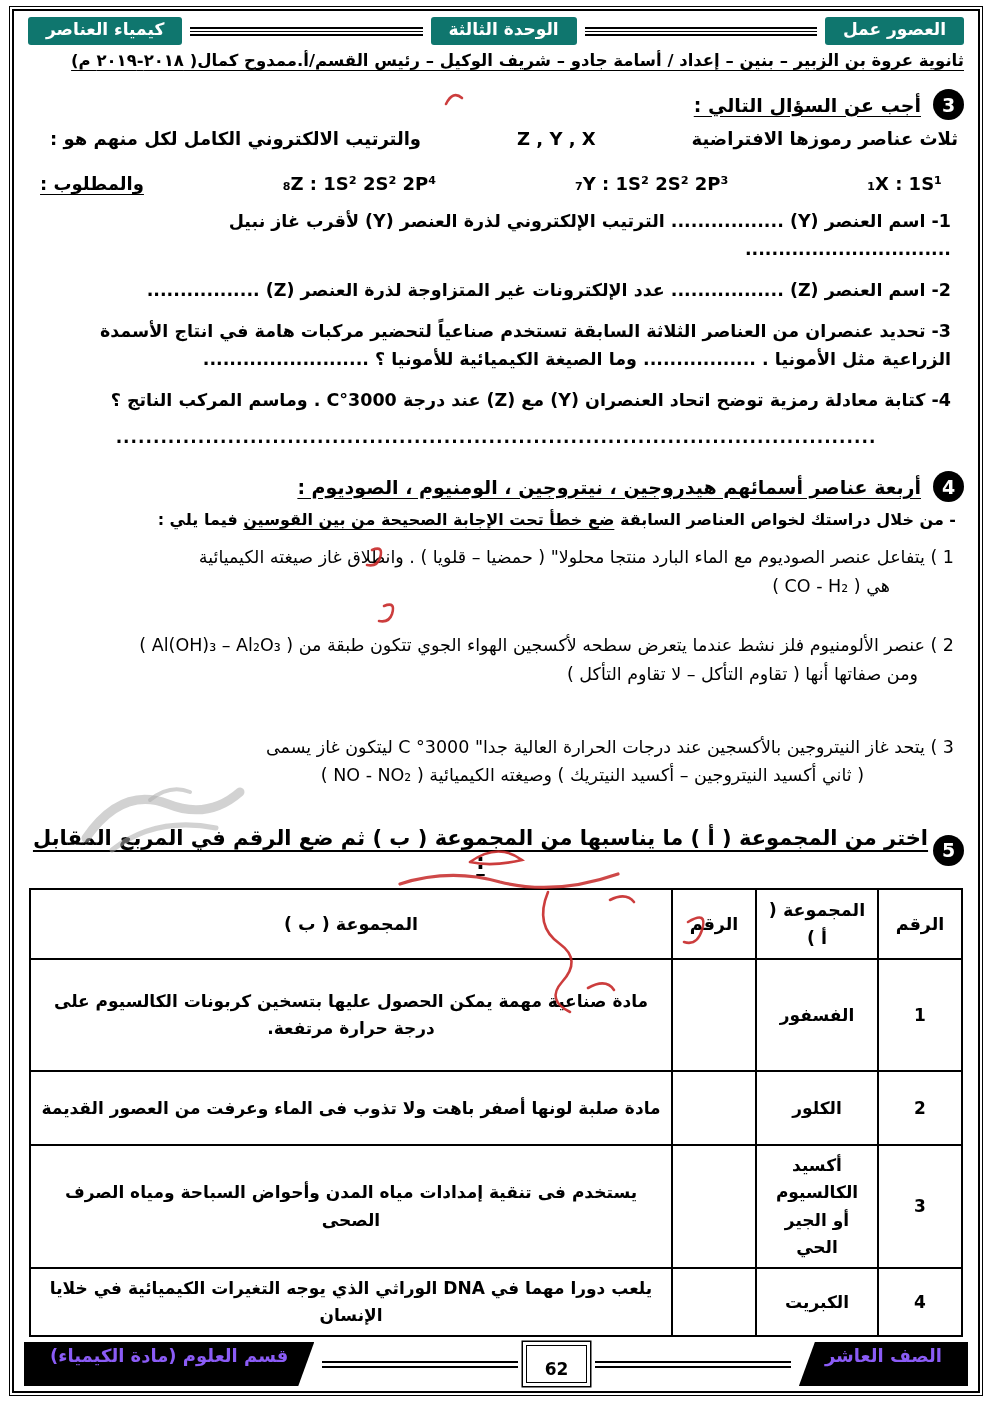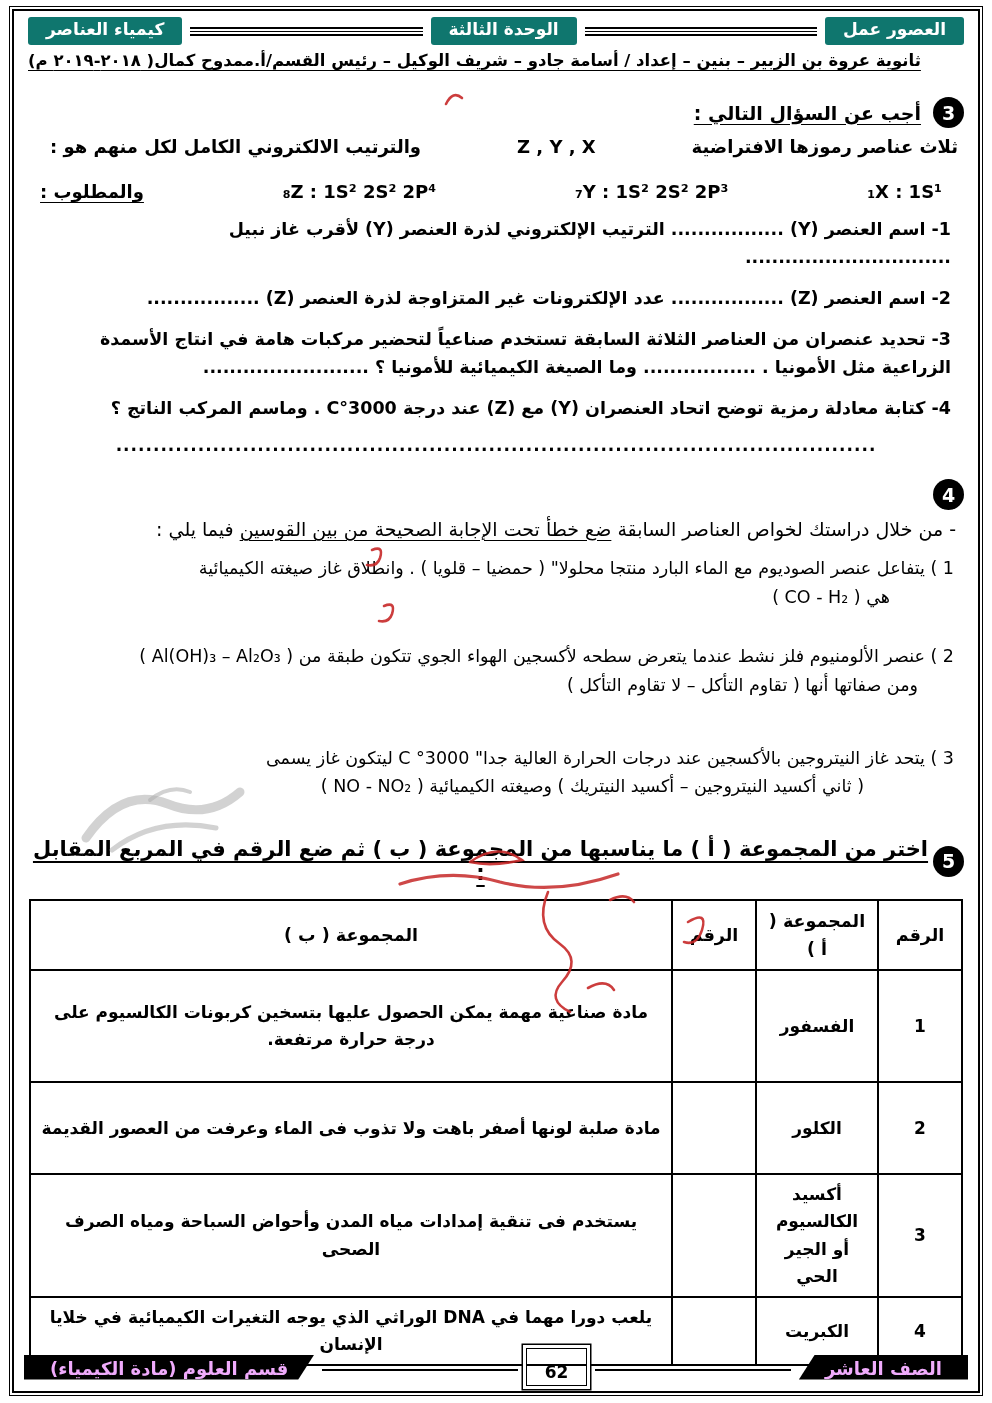--- a/index.html
+++ b/index.html
@@ -20,22 +20,22 @@
   
   .topbar { display:flex; align-items:center; gap:8px; margin:2px 2px 6px; }
   .pill {
     background:#0f766e; color:#fff; font-weight:bold; font-size:17px;
     padding:2px 18px 6px; border-radius:3px; white-space:nowrap;
   }
   .mrule { flex:1; height:9px;
     background:repeating-linear-gradient(to bottom,#000 0 1.7px, transparent 1.7px 3.6px);
   }
   .school {
-    text-align:left; font-weight:bold; font-size:16.5px;
-    text-decoration:underline; text-underline-offset:4px; margin:2px 2px 27px;
+    text-align:right; font-weight:bold; font-size:16.5px;
+    text-decoration:underline; text-underline-offset:4px; margin:2px 2px 19px;
   }
 
   
   .q-head { display:flex; align-items:center; gap:12px; margin:12px 2px 8px; }
   .badge {
     flex:0 0 auto; width:31px; height:31px; border-radius:50%; background:#000; color:#fff;
     font-size:19px; font-weight:bold; display:flex; align-items:center; justify-content:center;
   }
   .q-title { font-size:19px; font-weight:bold; text-decoration:underline; text-underline-offset:4px; }
   .u { text-decoration:underline; text-underline-offset:4px; }
@@ -43,45 +43,45 @@
 
   
   .intro-row { display:flex; justify-content:space-between; align-items:baseline;
     font-weight:bold; font-size:18px; margin:2px 8px 0 24px; }
   .config-row { display:flex; justify-content:space-between; align-items:baseline;
     font-weight:bold; font-size:18px; margin:24px 24px 12px 14px; }
   .q3-item { font-weight:bold; font-size:17.5px; line-height:1.6; margin:13px 15px; }
   .dots-line { text-align:center; font-weight:bold; font-size:17px; letter-spacing:1px; margin:2px 0 0; }
 
   
-  .q4-sub { font-weight:normal; font-size:19px; margin:2px 10px 14px; }
+  .q4-sub { font-weight:bold; font-size:16px; margin:2px 10px 14px; }
   .q4-item { font-weight:normal; font-size:17.5px; line-height:1.65; margin:10px 12px 30px; }
   .q4-item .l2 { display:block; padding-right:64px; }
   .q4-item.tight { margin-bottom:44px; }
 
   
   .q5-head { display:flex; align-items:center; margin:36px 2px 14px; }
   .q5-title { flex:1; text-align:center; font-size:21px; font-weight:bold;
     text-decoration:underline; text-underline-offset:5px; }
   table.match { width:calc(100% - 6px); margin:10px auto 0; border-collapse:collapse; }
   table.match th, table.match td {
     border:2px solid #000; font-weight:bold; font-size:17px;
     text-align:center; vertical-align:middle; padding:6px 10px; line-height:1.6;
   }
   table.match th { height:60px; font-size:17.5px; }
   tr.r0 td { height:112px; }
-  tr.r1 td { height:92px; }
+  tr.r1 td { height:74px; }
   tr.r2 td { height:80px; }
   tr.r3 td { height:68px; }
 
   
   .footer { position:absolute; bottom:9px; right:14px; left:14px;
     display:flex; align-items:center; gap:8px; }
-  .fbar { background:#000; color:#f0abfc; font-weight:bold; font-size:18px;
-    padding:3px 26px 1px; white-space:nowrap; }
+  .fbar { background:#000; color:#8b5cf6; font-weight:bold; font-size:18px;
+    padding:3px 26px 20px; white-space:nowrap; }
   .fbar.rb { clip-path:polygon(16px 0,100% 0,100% 100%,0 100%); }
   .fbar.lb { clip-path:polygon(0 0,100% 0,calc(100% - 16px) 100%,0 100%); }
   .frule { flex:1; height:7px; border-top:2px solid #000; border-bottom:2px solid #000; }
   .page-num { font-weight:bold; font-size:17px; padding:13px 18px 3px;
     border:1.5px solid #000; border-radius:0; box-shadow:0 0 0 3px #fff, 0 0 0 4.5px #000; }
 
   
   .scribbles { position:absolute; inset:0; width:100%; height:100%;
     pointer-events:none; z-index:5; }
   .scribbles path { fill:none; stroke-linecap:round; }
@@ -131,20 +131,21 @@
         <div class="q3-item">1- اسم العنصر (Y) ................. الترتيب الإلكتروني لذرة العنصر (Y) لأقرب غاز نبيل ...............................</div>
         <div class="q3-item">2- اسم العنصر (Z) ................. عدد الإلكترونات غير المتزاوجة لذرة العنصر (Z) .................</div>
         <div class="q3-item">3- تحديد عنصران من العناصر الثلاثة السابقة تستخدم صناعياً لتحضير مركبات هامة في انتاج الأسمدة الزراعية مثل الأمونيا . ................. وما الصيغة الكيميائية للأمونيا ؟ .........................</div>
         <div class="q3-item">4- كتابة معادلة رمزية توضح اتحاد العنصران (Y) مع (Z) عند درجة 3000°C . وماسم المركب الناتج ؟</div>
         <div class="dots-line">......................................................................................................</div>
       </section>
 
       <section>
         <div class="q-head" style="margin-top:24px;">
           <span class="badge">4</span>
+          <span class="q-title">أربعة عناصر أسمائهم هيدروجين ، نيتروجين ، الومنيوم ، الصوديوم :</span>
         </div>
         <div class="q4-sub">
           <span>- من خلال دراستك لخواص العناصر السابقة </span><span class="u">ضع خطأ تحت الإجابة الصحيحة من بين القوسين</span><span> فيما يلي :</span>
         </div>
         <div class="q4-item">
           <span>1 ) يتفاعل عنصر الصوديوم مع الماء البارد منتجا محلولا" ( حمضيا – قلويا ) . وانطلاق غاز صيغته الكيميائية</span>
           <span class="l2">هي ( CO - H₂ )</span>
         </div>
         <div class="q4-item tight">
           <span>2 ) عنصر الألومنيوم فلز نشط عندما يتعرض سطحه لأكسجين الهواء الجوي تتكون طبقة من ( Al(OH)₃ – Al₂O₃ )</span>

